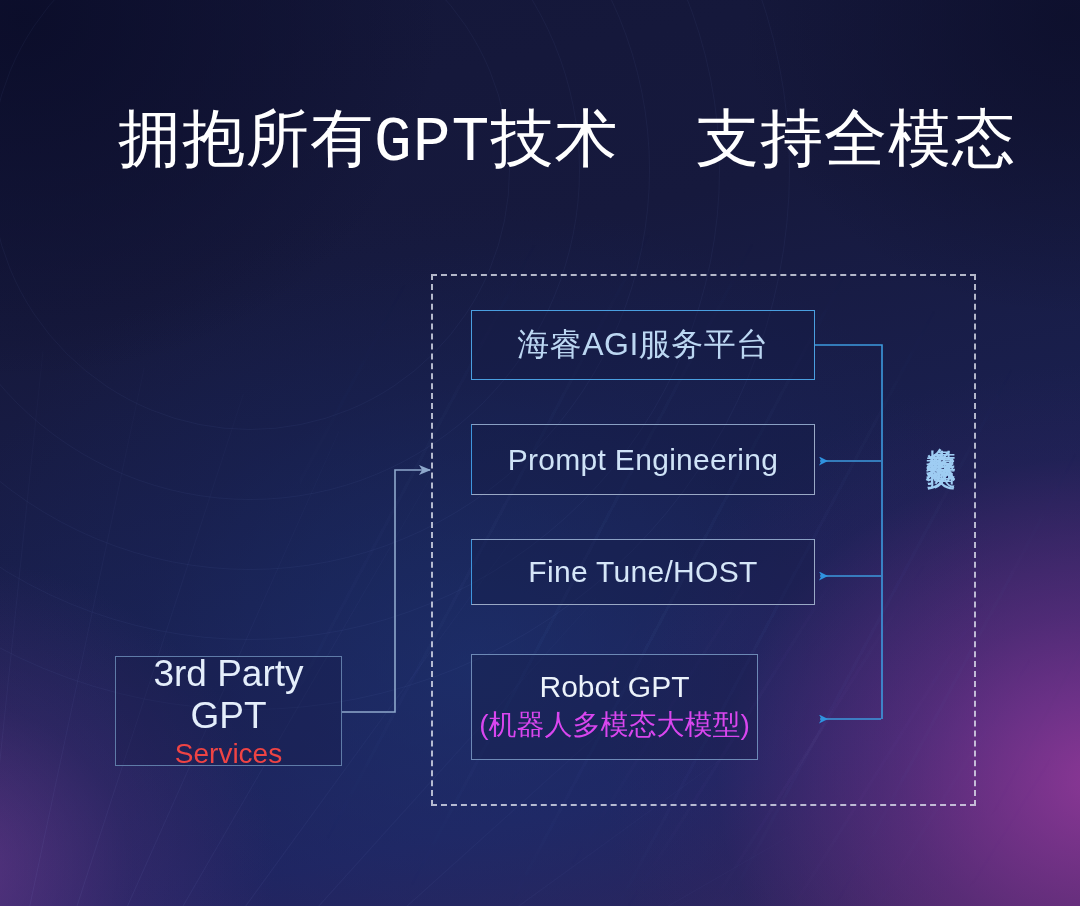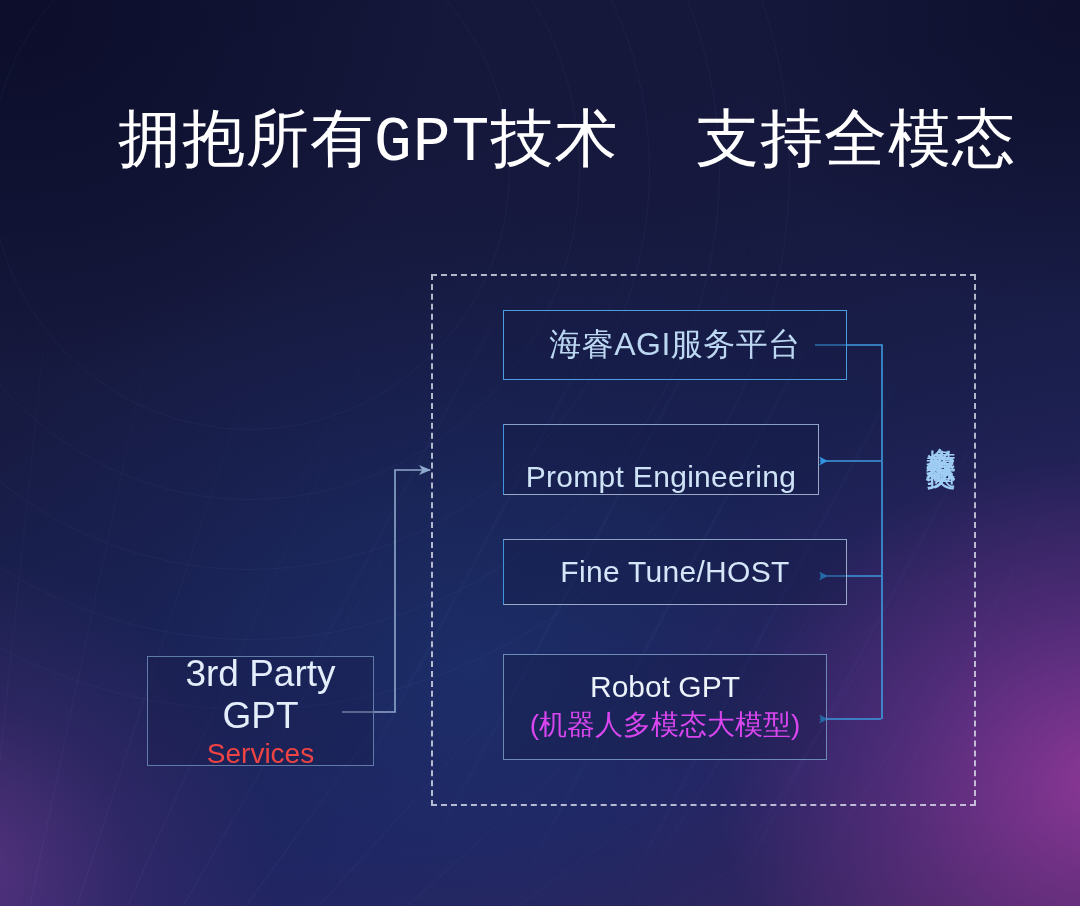--- a/index.html
+++ b/index.html
@@ -104,38 +104,37 @@
 
   
   .box{
     position:absolute;
     display:flex;
     flex-direction:column;
     align-items:center;
     justify-content:center;
     text-align:center;
     background:rgba(20,26,66,0.34);
-    margin-left:32px;
   }
   .box .ln1{ display:block; }
   .box .ln2{ display:block; }
 
   #box-platform{ left:471px; top:310px;  width:344px; height:70px;
     border:1.5px solid #4a9fe0; }
   #box-platform .ln1{ font-size:32px; color:#bcd7f2; letter-spacing:.5px; }
 
-  #box-prompt{ left:471px; top:424px;  width:316px; height:71px;
-    border:1.5px solid; border-color:#8aa0c4 #9aa9c6 #9aa9c6 #3f96de;justify-content:flex-end; }
+  #box-prompt{ left:471px; top:424px;  width:344px; height:71px;
+    border:1.5px solid; border-color:#8aa0c4 #9aa9c6 #9aa9c6 #3f96de; }
   #box-prompt .ln1{ font-size:30px; color:#cfe3f7; letter-spacing:.3px; }
 
   #box-finetune{ left:471px; top:539px; width:344px; height:66px;
     border:1.5px solid; border-color:#8aa0c4 #9aa9c6 #9aa9c6 #3f96de; }
   #box-finetune .ln1{ font-size:30px; color:#d5e6f8; letter-spacing:.3px; }
 
-  #box-robot{ left:471px; top:654px;  width:324px; height:106px;
+  #box-robot{ left:471px; top:654px;  width:287px; height:106px;
     border:1.5px solid #6d89b6; }
   #box-robot .ln1{ font-size:30px; color:#ecf3fb; }
   #box-robot .ln2{ font-size:28px; color:#d946ef; margin-top:2px; }
 
   #box-thirdparty{
     left:115px; top:656px; width:227px; height:110px;
     border:1.5px solid #5f7ba8;
     background:rgba(22,28,70,0.30);
   }
   #box-thirdparty .ln1{ font-size:37px; color:#e4eefb; }

